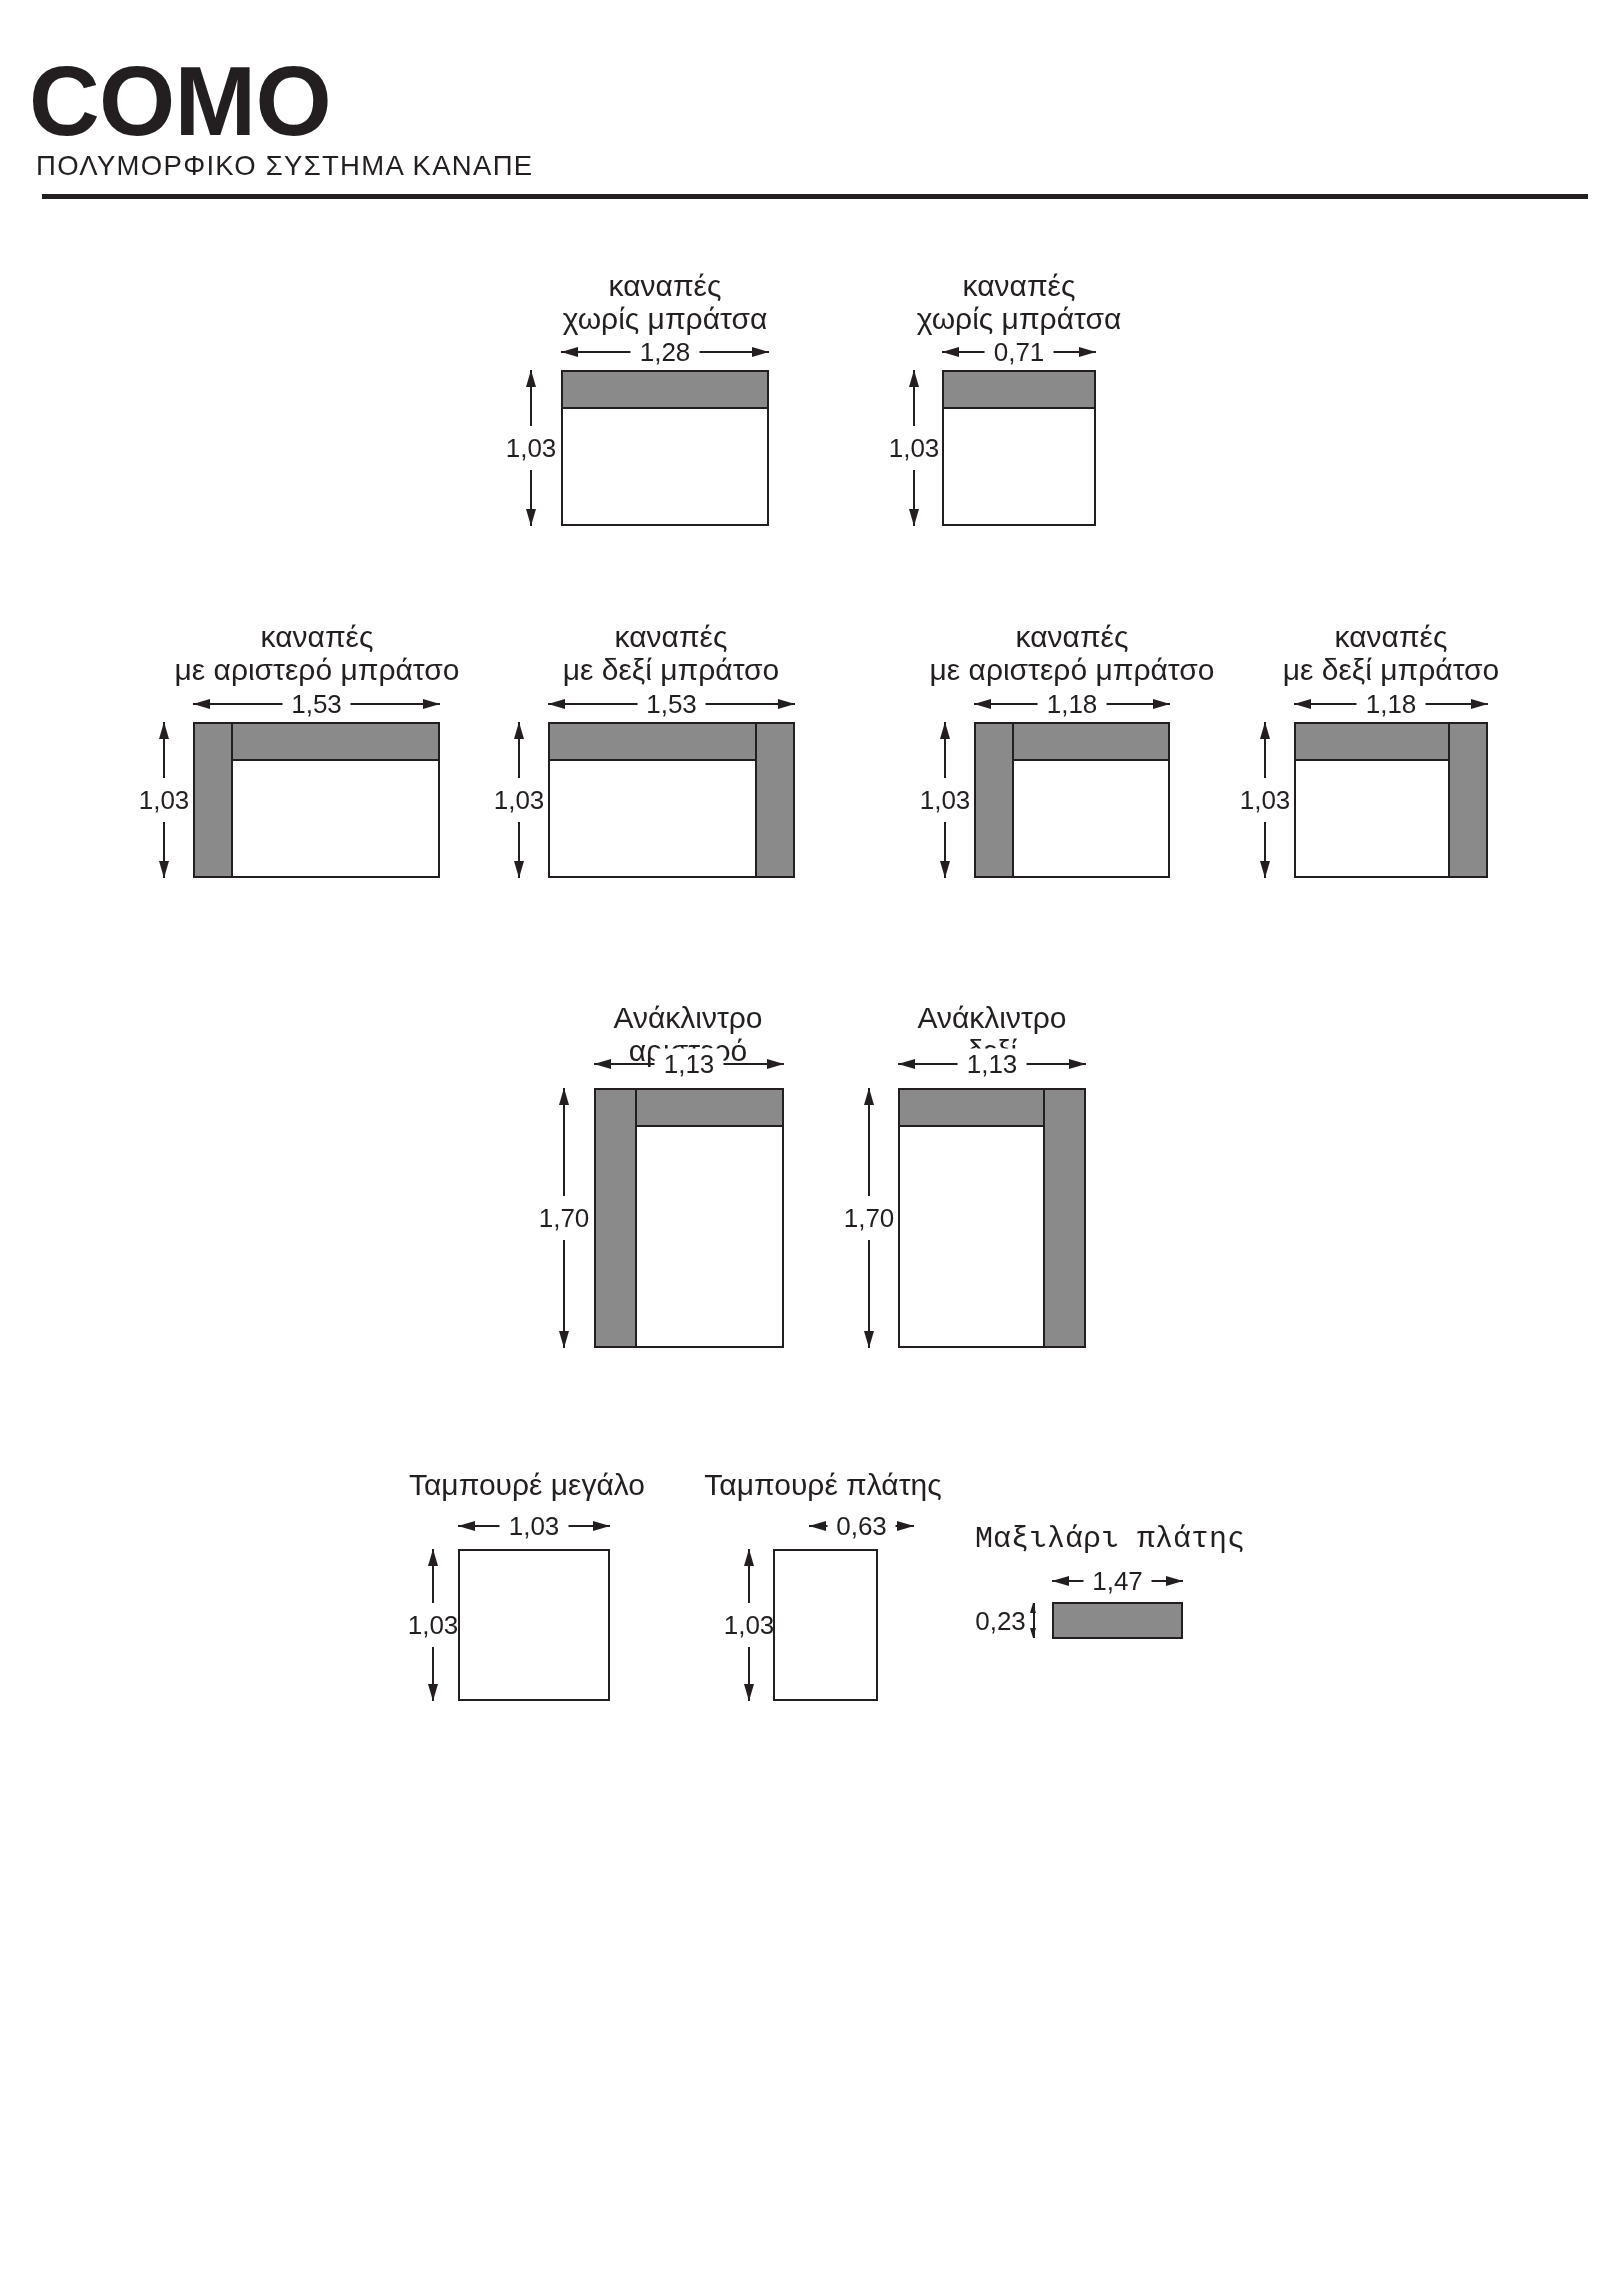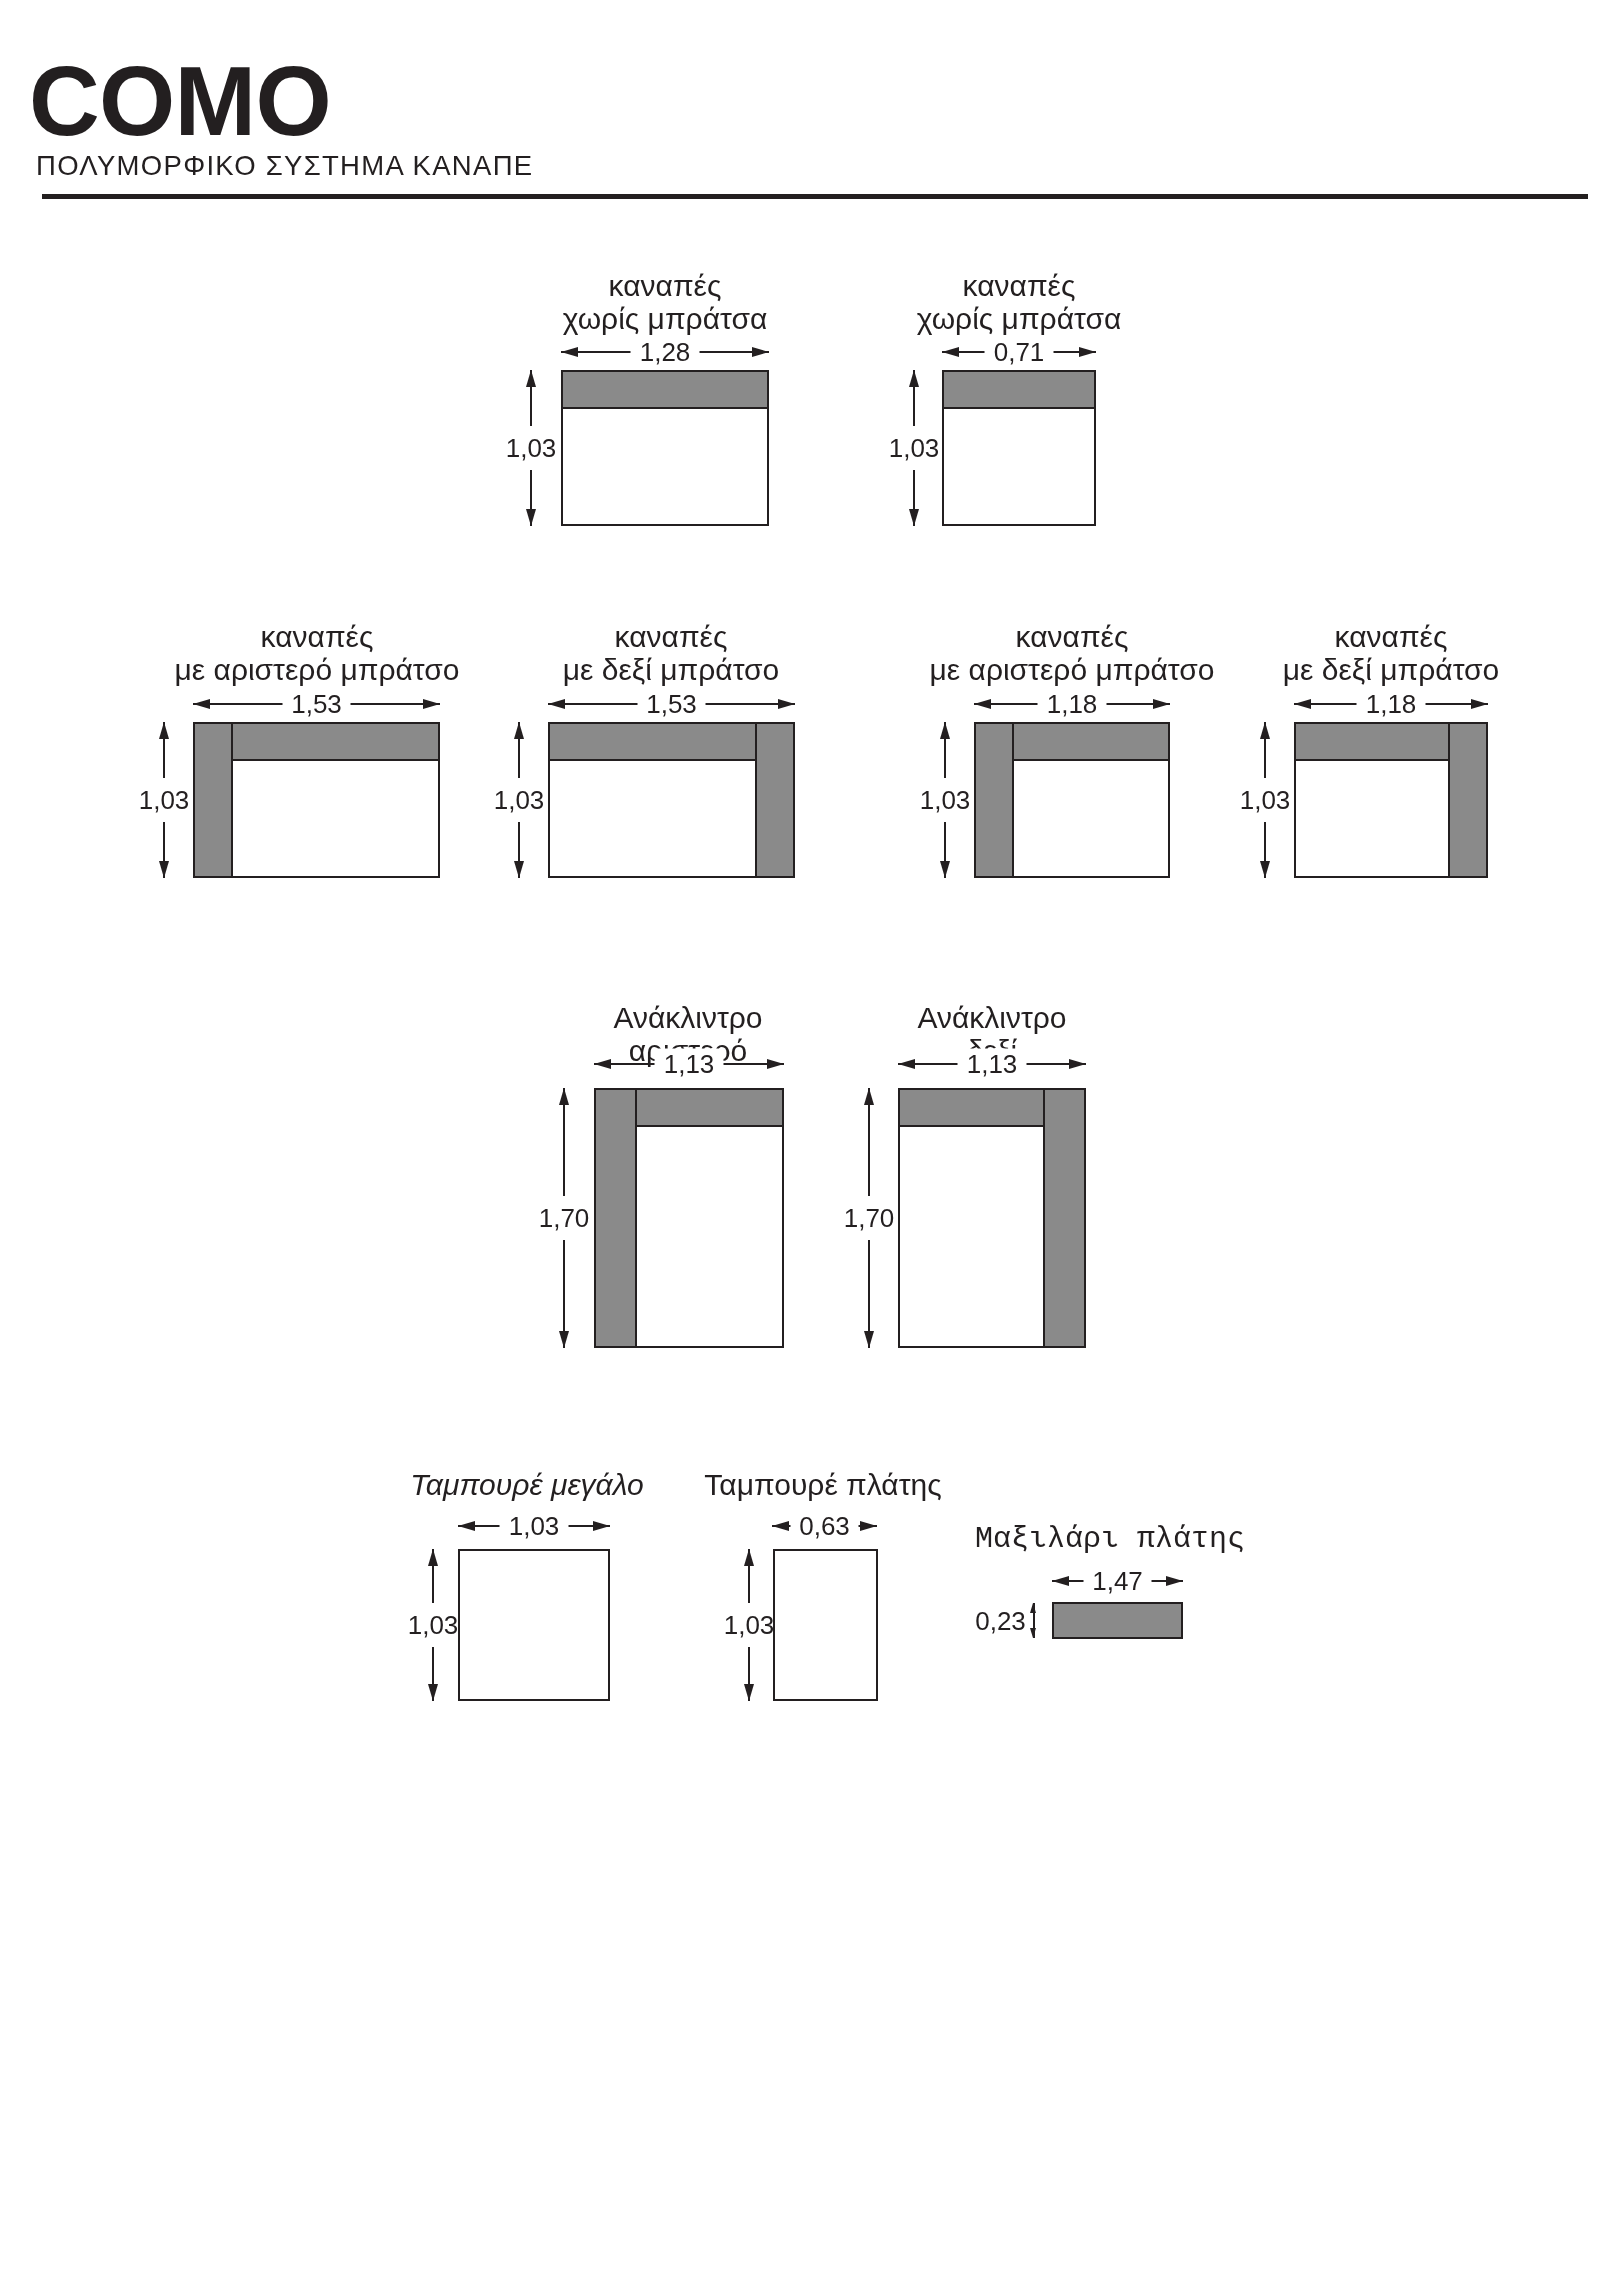--- a/index.html
+++ b/index.html
@@ -243,37 +243,37 @@
   <div class="varrow" style="left:868px; top:1088px; height:260px;">
     <span class="vdim">1,70</span>
   </div>
   <div class="module-box" style="left:898px; top:1088px; width:188px; height:260px;">
     <div class="arm-right wide"></div>
     <div class="band before-right-arm wide-offset"></div>
   </div>
 </div>
 
 <div>
-  <div class="dlabel" style="left:527px; top:1468px;font-style:italic;">
+  <div class="dlabel" style="left:527px; top:1468px;">
     <div>Ταμπουρέ μεγάλο</div>
   </div>
   <div class="harrow" style="left:458px; top:1525px; width:152px;">
     <span class="hdim">1,03</span>
   </div>
   <div class="varrow" style="left:432px; top:1549px; height:152px;">
     <span class="vdim">1,03</span>
   </div>
   <div class="module-box" style="left:458px; top:1549px; width:152px; height:152px;"></div>
 </div>
 
 <div>
   <div class="dlabel" style="left:823px; top:1468px;">
     <div>Ταμπουρέ πλάτης</div>
   </div>
-  <div class="harrow" style="left:772px; top:1525px; width:105px;text-align:right;">
+  <div class="harrow" style="left:809px; top:1525px; width:105px;text-align:right;">
     <span class="hdim">0,63</span>
   </div>
   <div class="varrow" style="left:748px; top:1549px; height:152px;">
     <span class="vdim">1,03</span>
   </div>
   <div class="module-box" style="left:773px; top:1549px; width:105px; height:152px;"></div>
 </div>
 
 <div>
   <div class="dlabel" style="left:1110px; top:1523px;font-family:Liberation Mono, monospace;">

